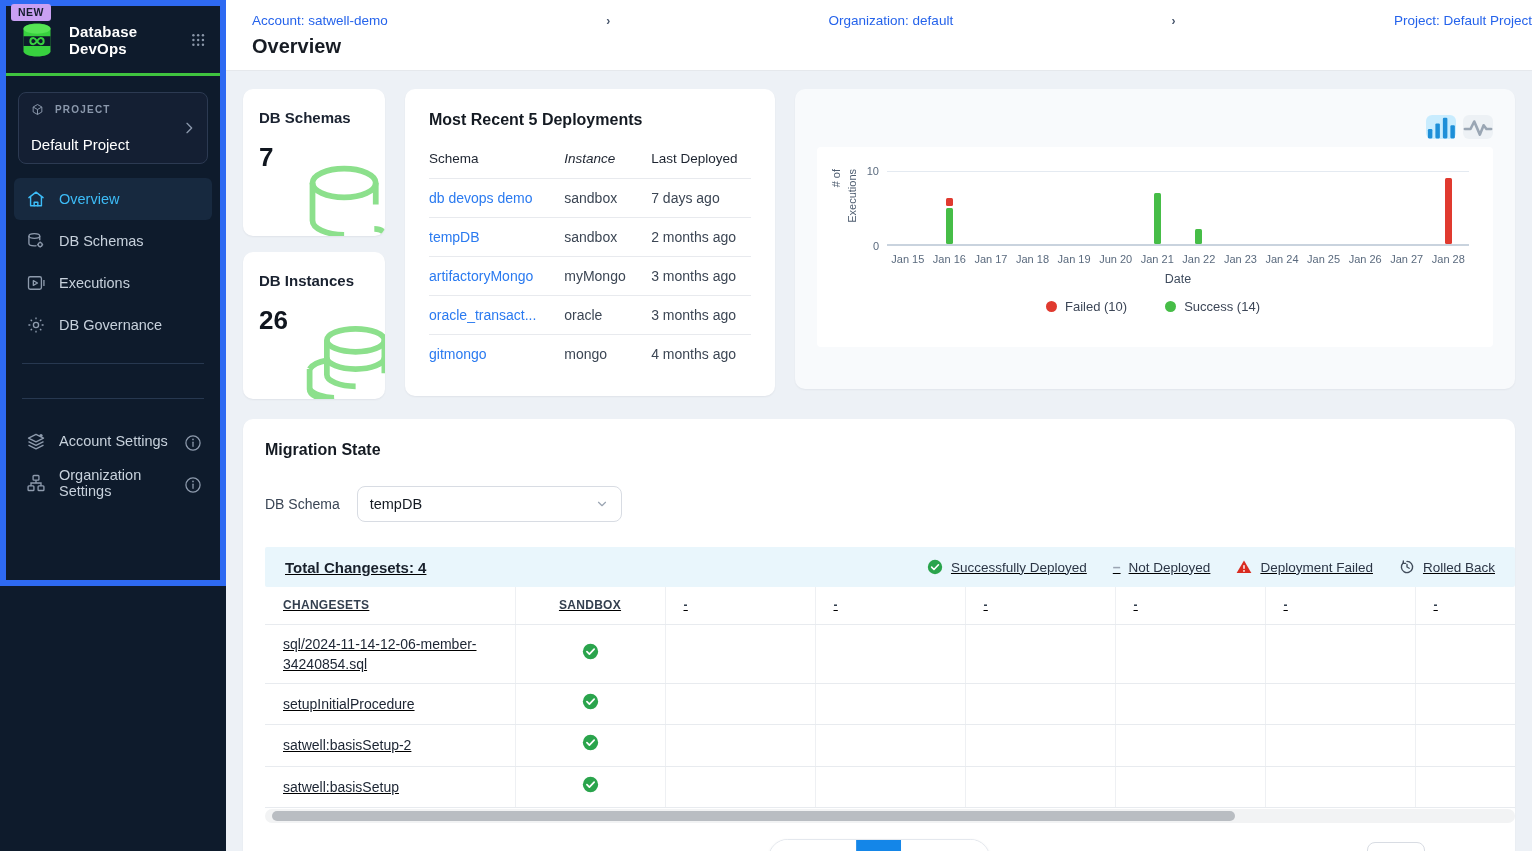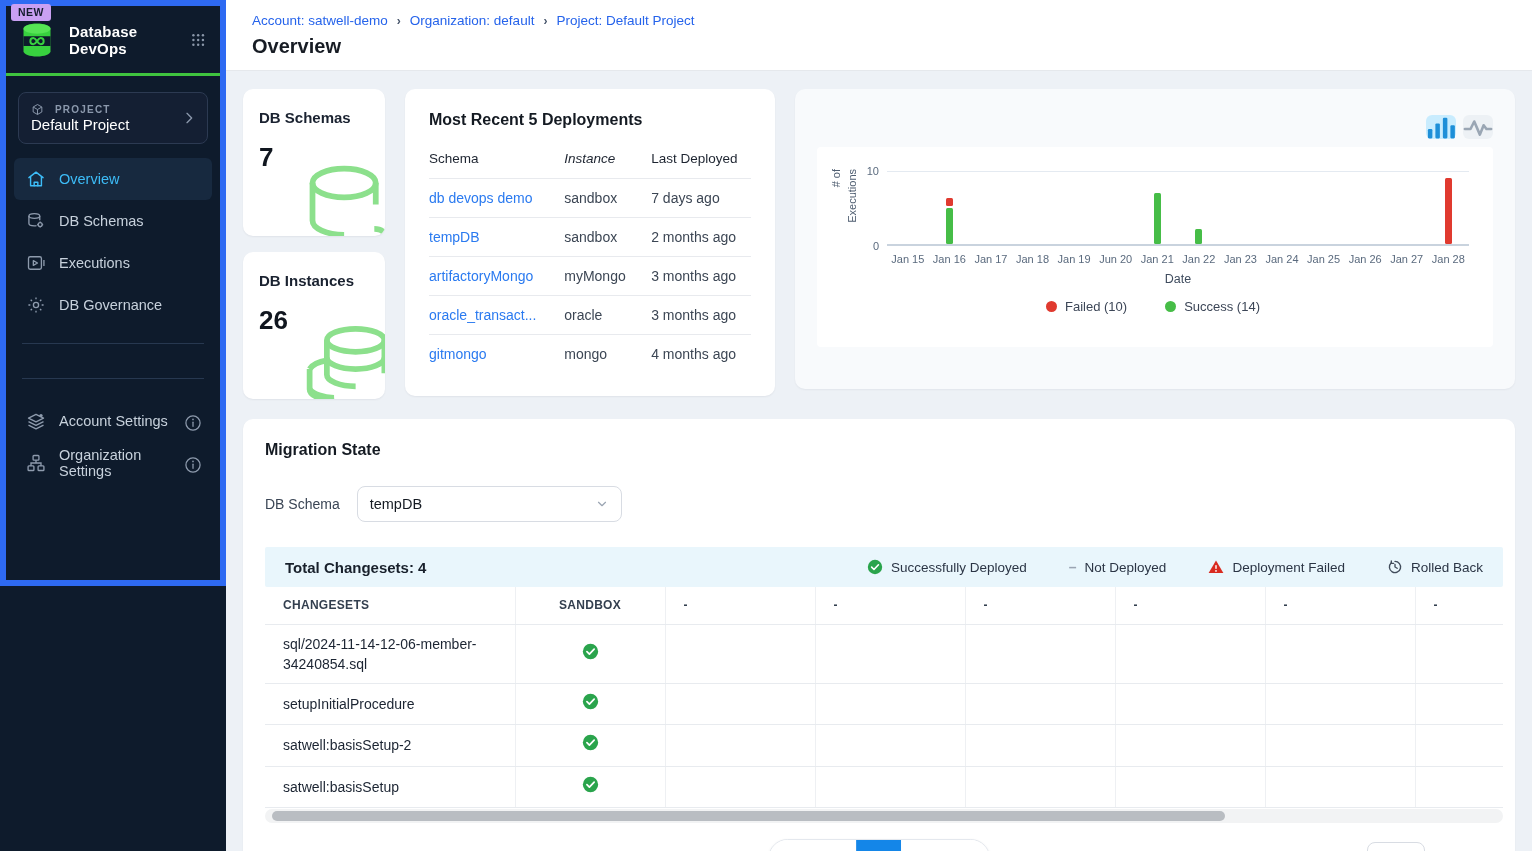--- a/index.html
+++ b/index.html
@@ -17,37 +17,37 @@
   .logo-row { display:flex; align-items:center; gap:14px; margin:16px 14px 0 13px; }
   .logo-row svg.logo { width:36px; height:36px; flex-shrink:0; }
   .app-title { color:#fff; font-size:15px; font-weight:700; letter-spacing:.2px; }
   .grid-icon { margin-left:auto; color:#8a97a9; width:20px; height:20px; cursor:pointer; }
   .green-line { height:3px; background:#3fc43f; margin-top:15px; }
   .project-card { margin:16px 12px 0; background:#141f33; border:1px solid #2c3a52; border-radius:8px;
     padding:10px 12px; position:relative; cursor:pointer; }
   .pc-top { display:flex; align-items:center; gap:11px; color:#8b98ac; font-size:10px; font-weight:700;
     letter-spacing:1.2px; }
   .pc-top svg { width:13px; height:13px; }
-  .pc-name { margin-top:0; color:#fff; font-size:15px; }
+  .pc-name { margin-top:20px; color:#fff; font-size:15px; }
   .pc-chev { position:absolute; right:10px; top:50%; transform:translateY(-50%); width:16px; height:16px;
     color:#8b98ac; }
   nav { margin-top:14px; }
   nav.tight { margin-top:4px; }
   .nav-item { height:42px; display:flex; align-items:center; gap:13px; padding:0 12px; margin:0 8px;
     border-radius:6px; color:#c7d1dc; font-size:14.5px; cursor:pointer; }
   .nav-item svg { width:20px; height:20px; color:#8e9bad; flex-shrink:0; }
   .nav-item.active { background:#17293f; color:#3dbcf7; }
   .nav-item.active svg { color:#3dbcf7; }
   .nav-item .info { margin-left:auto; width:17px; height:17px; color:#8e9bad; }
   .sb-divider { height:1px; background:#273850; margin:17px 16px; }
 
   
   main { flex:1; display:flex; flex-direction:column; min-width:0; }
   header { background:#fff; height:71px; padding:13px 0 0 26px; border-bottom:1px solid #e5e8ec; }
-  .breadcrumb { display:flex; align-items:center; gap:9px; font-size:13.5px; color:#2563eb; }
+  .breadcrumb { display:flex; align-items:center; gap:9px; font-size:13.5px; color:#2563eb;justify-content:space-between; }
   .breadcrumb a { color:#2563eb; text-decoration:none; cursor:pointer; }
   .bc-sep { color:#47556b; font-size:12px; font-weight:700; }
   header h1 { margin-top:7px; font-size:20px; font-weight:700; color:#171c24; }
   .content { flex:1; background:#edf1f6; padding:18px 17px 0; overflow:hidden; }
 
   .top-row { display:flex; gap:20px; align-items:flex-start; }
   .card { background:#fff; border-radius:10px; box-shadow:0 1px 2px rgba(16,24,40,.06); }
   .stat-col { width:142px; flex-shrink:0; display:flex; flex-direction:column; gap:16px; }
   .stat-card { height:147px; padding:20px 16px; position:relative; overflow:hidden; }
   .stat-title { font-size:15px; font-weight:700; color:#1a2230; }
@@ -89,25 +89,25 @@
 
   
   .migration-card { margin-top:20px; border-radius:10px 10px 0 0; padding-top:22px; height:470px; }
   .mig-title { padding:0 22px; font-size:16px; font-weight:700; color:#141a22; }
   .schema-row { padding:0 22px; margin-top:27px; display:flex; align-items:center; gap:17px; }
   .schema-row label { font-size:14px; color:#3a4555; }
   .select { width:265px; height:36px; border:1px solid #d8dce3; border-radius:8px; background:#fff;
     display:flex; align-items:center; justify-content:space-between; padding:0 12px; font-size:14.5px;
     color:#141a22; cursor:pointer; }
   .select svg { width:14px; height:14px; color:#9aa4b2; }
-  .table-zone { margin:25px 12px 0 22px; }
+  .table-zone { margin:25px 0 0 22px;text-decoration:underline; }
   .total-bar { background:#e9f6fc; height:40px; display:flex; align-items:center;
     justify-content:space-between; padding:0 20px; border-radius:2px; }
   .total-label { font-size:15px; font-weight:700; color:#18202b; }
-  .mig-legend { display:flex; align-items:center; gap:42px; }
+  .mig-legend { display:flex; align-items:center; gap:26px; }
   .ml-item { display:flex; align-items:center; gap:8px; font-size:13.5px; color:#2b3545; }
   .ml-item svg { width:16px; height:16px; }
   .ml-dash { color:#9aa4b2; font-weight:700; font-size:14px; }
   .table-clip { overflow:hidden; }
   .mig-table { border-collapse:collapse; table-layout:fixed; width:1300px; background:#fff; }
   .mig-table th { border-bottom:1px solid #e8ebef; border-right:1px solid #eef0f3; height:37px;
     font-size:12px; font-weight:700; color:#333f4f; letter-spacing:.3px; text-align:left; padding-left:18px; }
   .mig-table th.sandbox { text-align:center; padding-left:0; }
   .mig-table td { border-bottom:1px solid #e8ebef; border-right:1px solid #eef0f3; font-size:14px;
     color:#1b2432; padding:9px 18px; line-height:1.45; word-wrap:break-word; }

